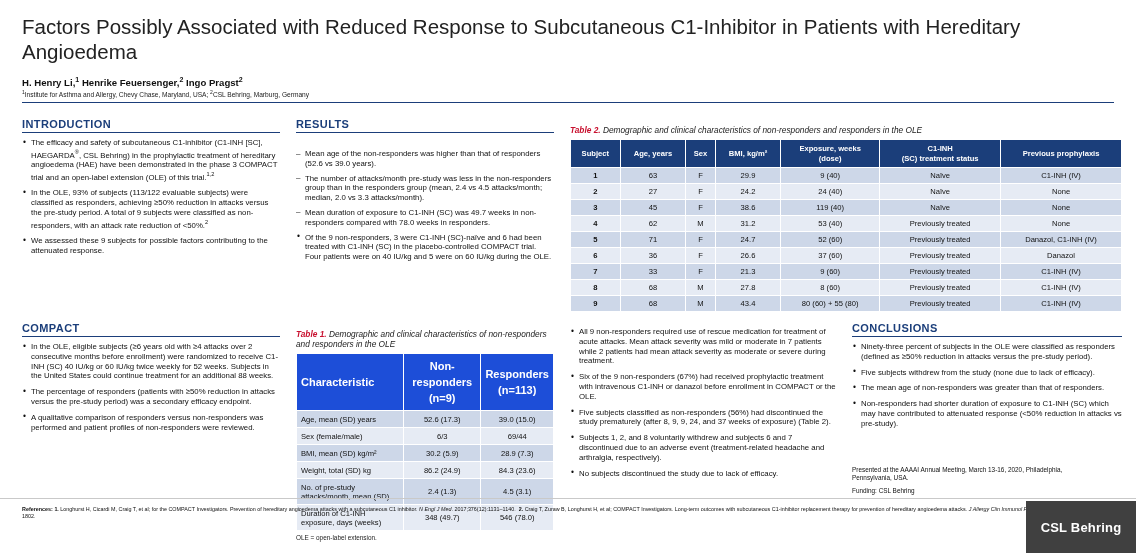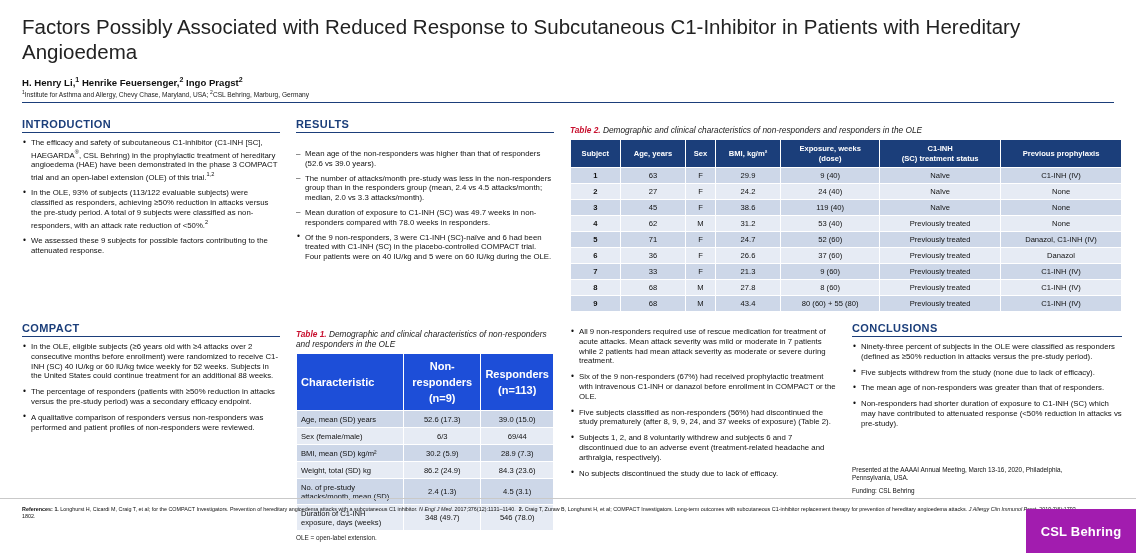--- a/index.html
+++ b/index.html
@@ -113,22 +113,22 @@
   .refs {
     position:absolute; left:22px; top:506px; width:1060px;
     font-size:5.4px; line-height:7px; color:#111;
   }
   .refs b { font-weight:bold; }
   .refs i { font-style:italic; }
   .botrule {
     position:absolute; left:0px; top:498px; width:1136px; height:1px; background:#c9c9c9;
   }
   .logo {
-    position:absolute; right:0px; bottom:0px; width:110px; height:44px;
-    background:#a21caf; color:#fff; display:flex; align-items:center; justify-content:center;
+    position:absolute; right:0px; bottom:0px; width:110px; height:52px;
+    background:#404040; color:#fff; display:flex; align-items:center; justify-content:center;
     font-size:13px; font-weight:bold; letter-spacing:0.2px;
   }
 </style>
 </head>
 <body>
 
 <div class="poster">
 
   <div class="title">Factors Possibly Associated with Reduced Response to Subcutaneous C1-Inhibitor in Patients with Hereditary Angioedema</div>
   <div class="authors">H. Henry Li,<sup>1</sup> Henrike Feuersenger,<sup>2</sup> Ingo Pragst<sup>2</sup></div>

